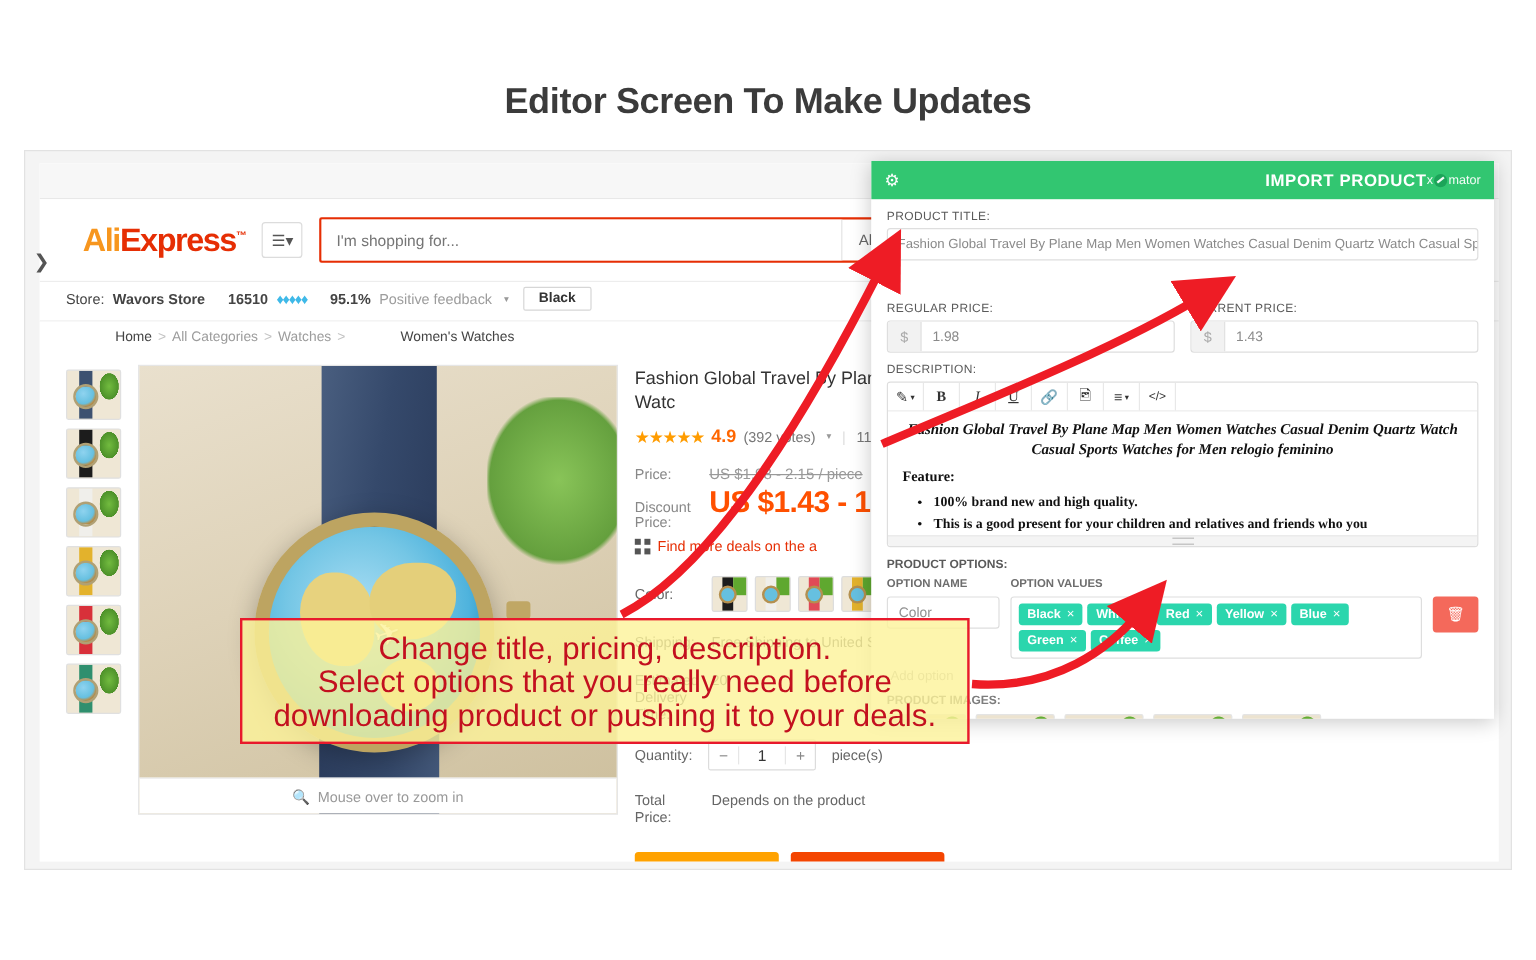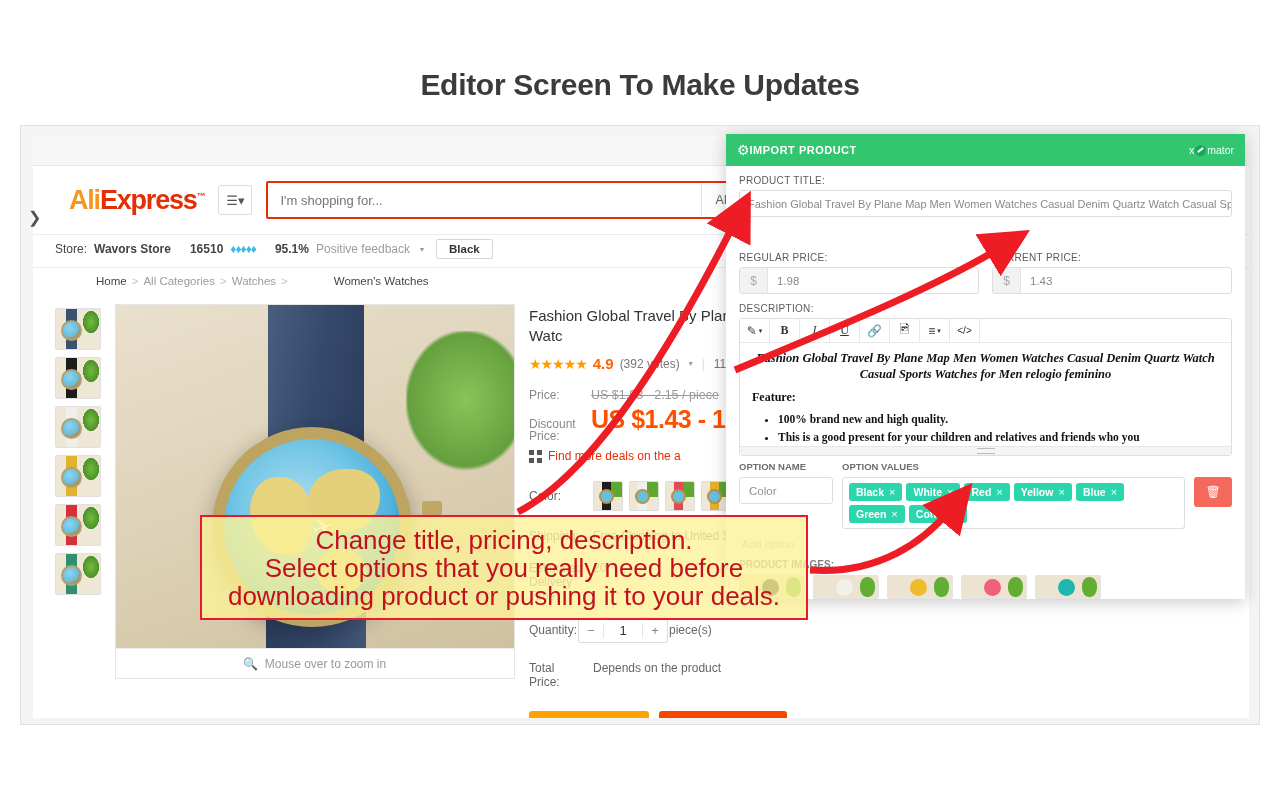--- a/index.html
+++ b/index.html
@@ -306,21 +306,21 @@
   }
   .swatch .sface {
     position: absolute; left: 5px; top: 7px; width: 15px; height: 15px;
     border-radius: 50%; background: #66c0e0; border: 2px solid #b49050;
   }
   .swatch .sstrap { position: absolute; left: 8px; top: 0; width: 9px; height: 100%; }
   .swatch .sleaf { position: absolute; right: 0; top: 0; width: 11px; height: 15px; background: #5fa82f; }
 
   .ship-row { display: flex; gap: 12px; margin-top: 18px; font-size: 12px; color: #666; }
   .ship-row .ship-label { width: 52px; flex-shrink: 0; }
-  .qty-row { display: flex; align-items: center; gap: 1px; margin-top: 14px; font-size: 12px; color: #666; }
+  .qty-row { display: flex; align-items: center; gap: 13px; margin-top: 14px; font-size: 12px; color: #666; }
   .qty-box {
     display: flex; align-items: center; border: 1px solid #dcdcdc; height: 26px; border-radius: 2px;
   }
   .qty-box span { width: 24px; text-align: center; color: #888; font-size: 13px; }
   .qty-box .qv { width: 40px; text-align: center; color: #333; border-left: 1px solid #e6e6e6; border-right: 1px solid #e6e6e6; }
 
   .cta-row { display: flex; gap: 10px; margin-top: 22px; }
   .btn-buy, .btn-cart {
     height: 38px; border-radius: 3px; color: #fff;
     font-size: 16px; font-weight: bold;
@@ -339,21 +339,21 @@
     overflow: hidden;
     z-index: 20;
   }
   .modal-head {
     height: 32px; background: #32c671;
     display: flex; align-items: center; padding: 0 11px;
     color: #fff;
   }
   .modal-head .gears { font-size: 14px; }
   .modal-head .mtitle {
-    flex: 1; text-align: left; font-size: 11px; font-weight: bold; letter-spacing: .5px;
+    flex: 1; text-align: right; font-size: 14px; font-weight: bold; letter-spacing: .5px;
   }
   .modal-head .brand { font-size: 10.5px; opacity: .95; display: flex; align-items: center; gap: 1px; }
   .brand-orb {
     display: inline-block; width: 11px; height: 11px; border-radius: 50%;
     background: #1ba358; position: relative;
   }
   .brand-orb::after {
     content: ""; position: absolute; left: 2px; top: 4.5px; width: 7px; height: 2px;
     background: #fff; transform: rotate(-38deg);
   }
@@ -730,20 +730,21 @@
             <div class="desc-feature">Feature:</div>
             <ul class="desc-list">
               <li>100% brand new and high quality.</li>
               <li>This is a good present for your children and relatives and friends who you</li>
             </ul>
             <div class="editor-grip"></div>
           </div>
         </div>
       </div>
 
+      <div class="opts-title">PRODUCT OPTIONS:</div>
       <div class="opts-head">
         <div class="oh1">OPTION NAME</div>
         <div class="oh2">OPTION VALUES</div>
       </div>
       <div class="opts-row">
         <div class="opt-name-box">Color</div>
         <div class="opt-values-box">
           <span class="tag">
               <span>Black</span>
               <span class="tx">×</span>

